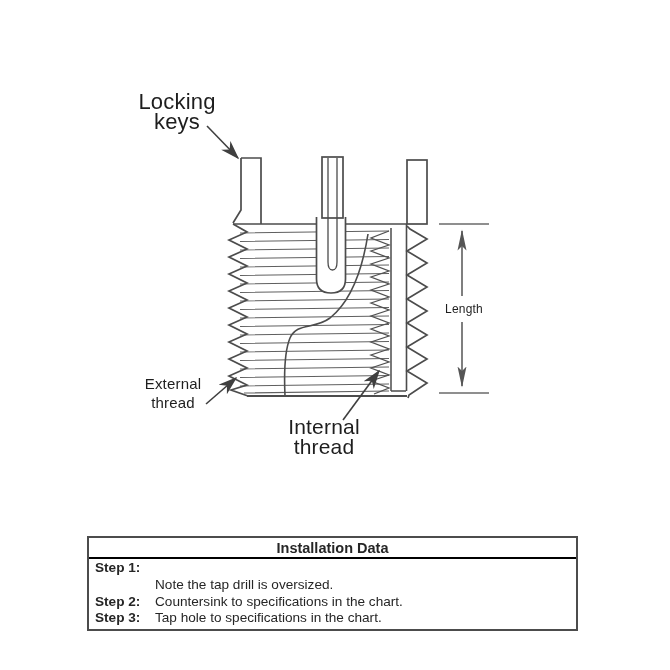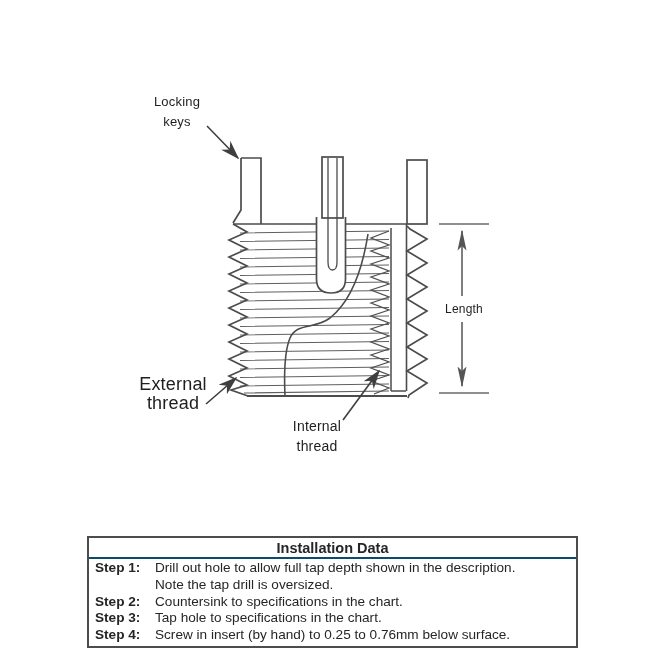--- a/index.html
+++ b/index.html
@@ -8,33 +8,33 @@
     font-family:"Liberation Sans", sans-serif;
     position:relative; overflow:hidden;
   }
   .stage { position:relative; width:670px; height:670px; background:#fff; }
   .svg-layer { position:absolute; left:0; top:0; }
 
   .diagram-label {
     position:absolute; color:#1e1e1e; text-align:center;
     white-space:pre-line; letter-spacing:0.2px;
   }
-  #lbl-locking  { left:133px; top:92px;  width:88px; font-size:13px; line-height:20px; }
+  #lbl-locking  { left:133px; top:92px;  width:88px; font-size:22px; line-height:20px; }
   #lbl-length   { left:427px; top:300px; width:74px; font-size:12px; line-height:18px; }
-  #lbl-external { left:129px; top:375px; width:88px; font-size:18px; line-height:18.5px; }
-  #lbl-internal { left:269px; top:417px; width:96px; font-size:14px; line-height:19.5px; }
+  #lbl-external { left:129px; top:375px; width:88px; font-size:15px; line-height:18.5px; }
+  #lbl-internal { left:276px; top:417px; width:96px; font-size:21px; line-height:19.5px; }
 
   .data-table {
     position:absolute; left:87px; top:536px; width:487px;
     border:2px solid #4c4c4c; background:#fff; color:#262626;
   }
   .data-table .hdr {
     text-align:center; font-weight:bold; font-size:14.5px;
     line-height:18px; padding-top:1px;
-    border-bottom:2px solid #0c4a6e;
+    border-bottom:2px solid #000000;
   }
   .rows { padding:1px 2px 2px 6px; }
   .trow { display:flex; font-size:13.6px; line-height:16.8px; }
   .trow .lbl { font-weight:bold; flex:0 0 60px; }
   .trow .txt { flex:1; }
 </style>
 </head>
 <body>
 
 <div class="stage">
@@ -102,34 +102,29 @@
   <div class="diagram-label" id="lbl-external">External
 thread</div>
   <div class="diagram-label" id="lbl-internal">Internal
 thread</div>
 
   <div class="data-table">
     <div class="hdr">Installation Data</div>
     <div class="rows">
       <div class="trow">
         <span class="lbl">Step 1:</span>
-        <span class="txt">Drill out hole to allow full tap depth shown in the description.</span>
       </div>
       <div class="trow">
         <span class="lbl"></span>
         <span class="txt">Note the tap drill is oversized.</span>
       </div>
       <div class="trow">
         <span class="lbl">Step 2:</span>
         <span class="txt">Countersink to specifications in the chart.</span>
       </div>
       <div class="trow">
         <span class="lbl">Step 3:</span>
         <span class="txt">Tap hole to specifications in the chart.</span>
       </div>
-      <div class="trow">
-        <span class="lbl">Step 4:</span>
-        <span class="txt">Screw in insert (by hand) to 0.25 to 0.76mm below surface.</span>
-      </div>
     </div>
   </div>
 
 </div>
 
 </body></html>

